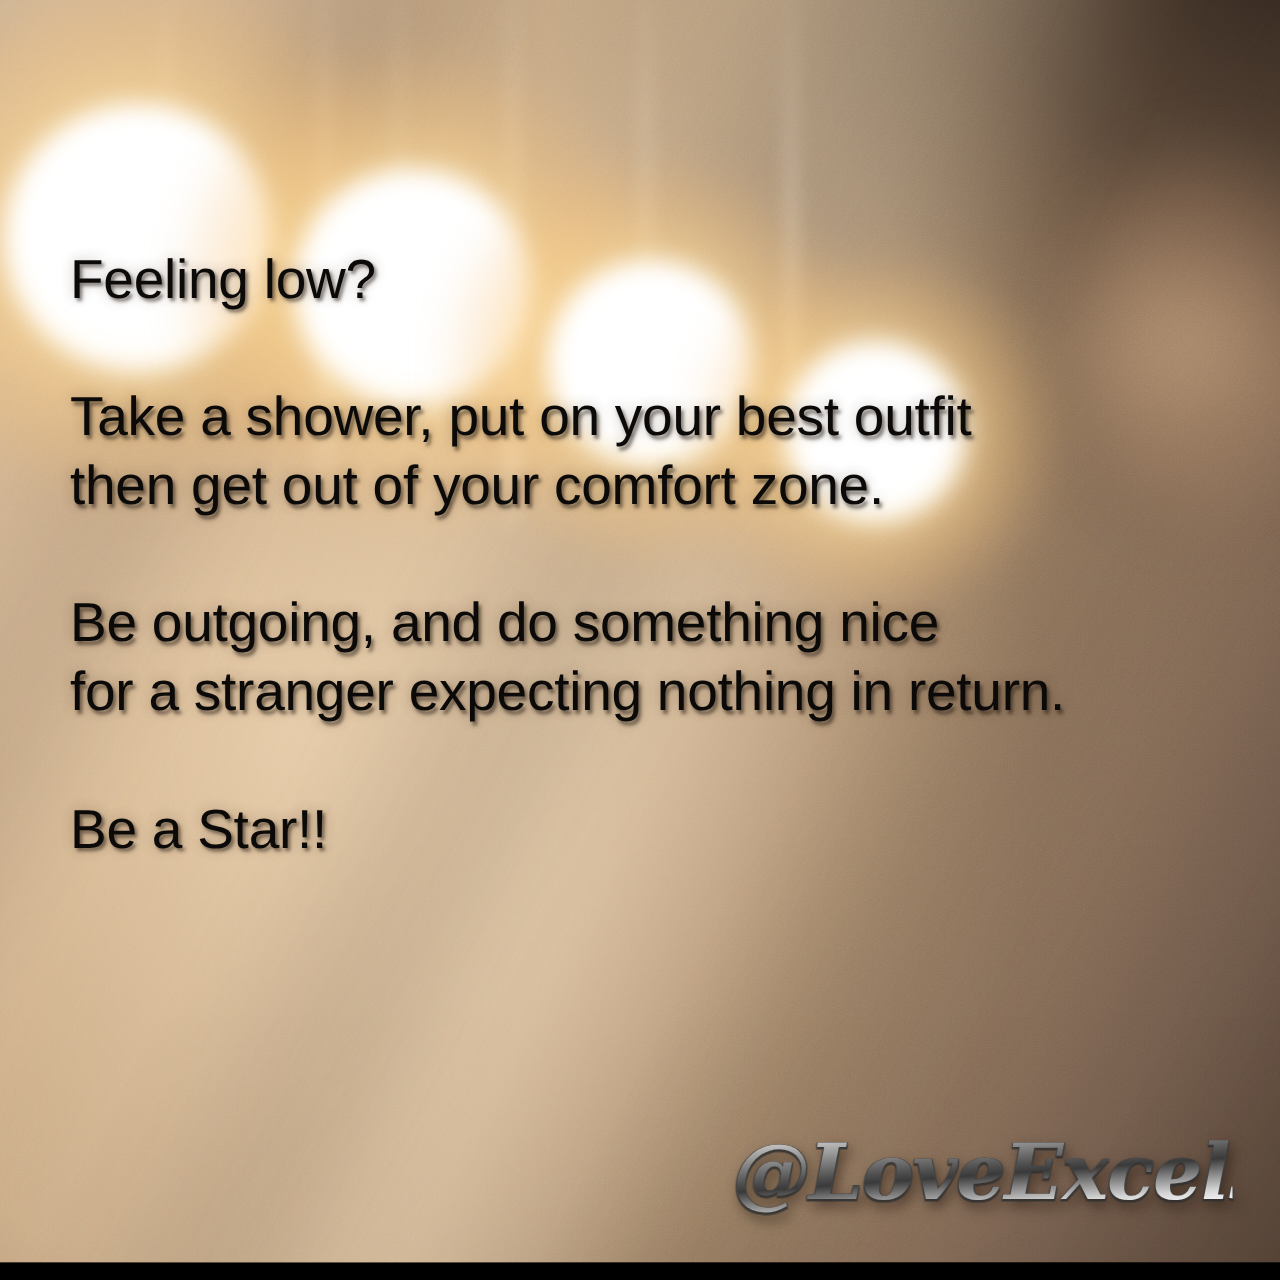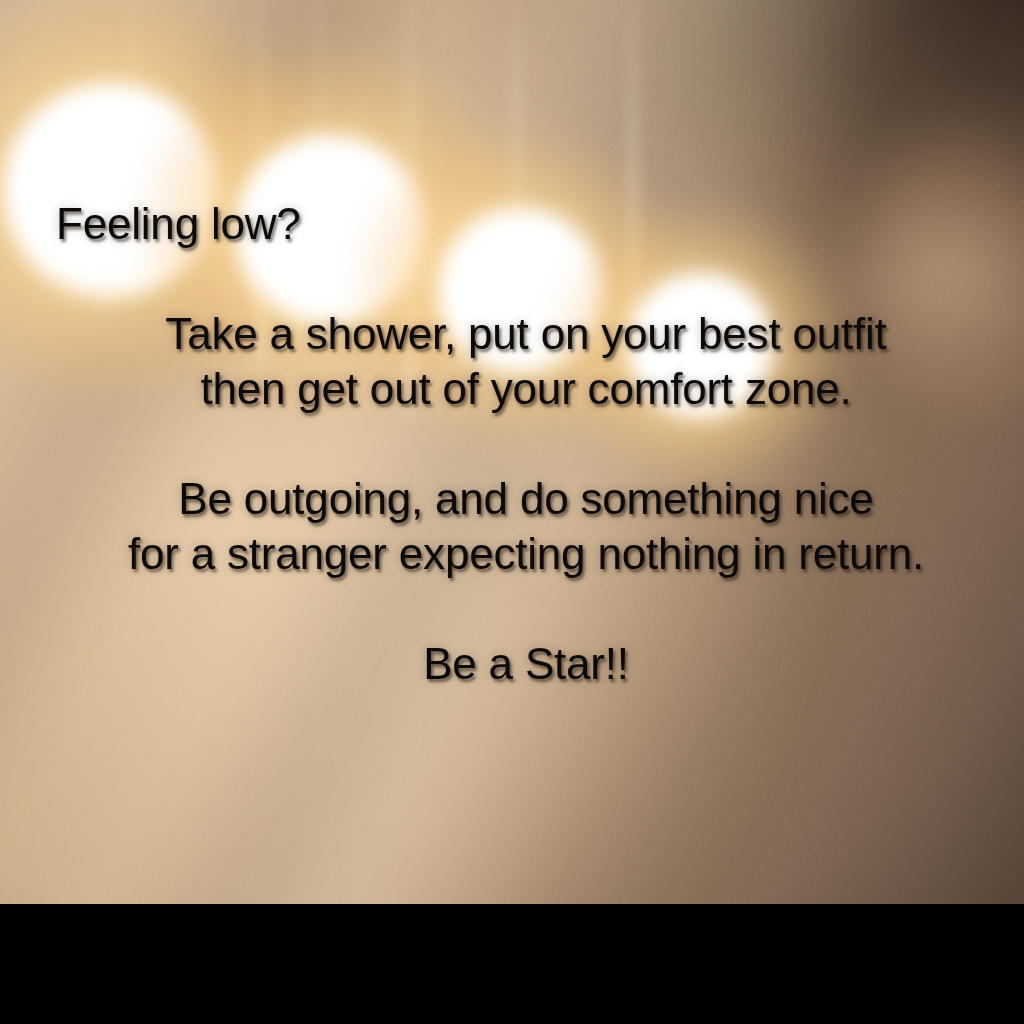--- a/index.html
+++ b/index.html
@@ -4,21 +4,21 @@
 <title>Motivational Quote Image</title>
 <style>
   html, body {
     margin: 0;
     padding: 0;
     background: #000;
   }
   #canvas {
     position: relative;
     width: 1024px;
-    height: 904px;
+    height: 1010px;
     overflow: hidden;
     font-family: "Liberation Sans", sans-serif;
     background-color: #b49madd;
   }
 
   
   .bg-base {
     position: absolute;
     inset: 0;
     background:
@@ -166,21 +166,21 @@
     font-size: 44px;
     line-height: 55px;
     font-weight: 400;
     letter-spacing: -0.2px;
     text-shadow:
        2px 3px 3px rgba(30,20,12,0.55),
        0 0 10px rgba(60,40,24,0.30);
     white-space: pre;
   }
   .para { margin: 0; }
-  .para + .para { margin-top: 55px; text-align: center; }
+  .para + .para { margin-top: 55px; }
   .line { display: block; }
 
   
   .watermark {
     position: absolute;
     left: 586px;
     top: 900px;
     width: 400px;
     text-align: right;
     font-family: "DejaVu Serif", serif;

